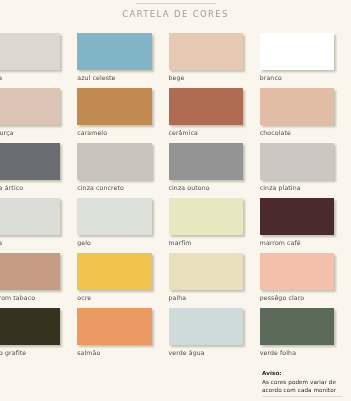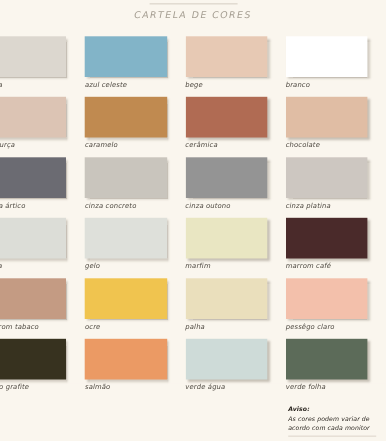--- a/index.html
+++ b/index.html
@@ -13,21 +13,20 @@
     font-family: "DejaVu Sans", "Liberation Sans", sans-serif;
     overflow: hidden;
     position: relative;
   }
   .page {
     position: relative;
     width: 351px;
     height: 349px;
     background: #faf6ee;
     box-sizing: border-box;
-    font-style: italic;
   }
 
   
   .top-rule {
     position: absolute;
     left: 136px;
     top: 3px;
     width: 80px;
     height: 1px;
     background: #d8d2c6;

